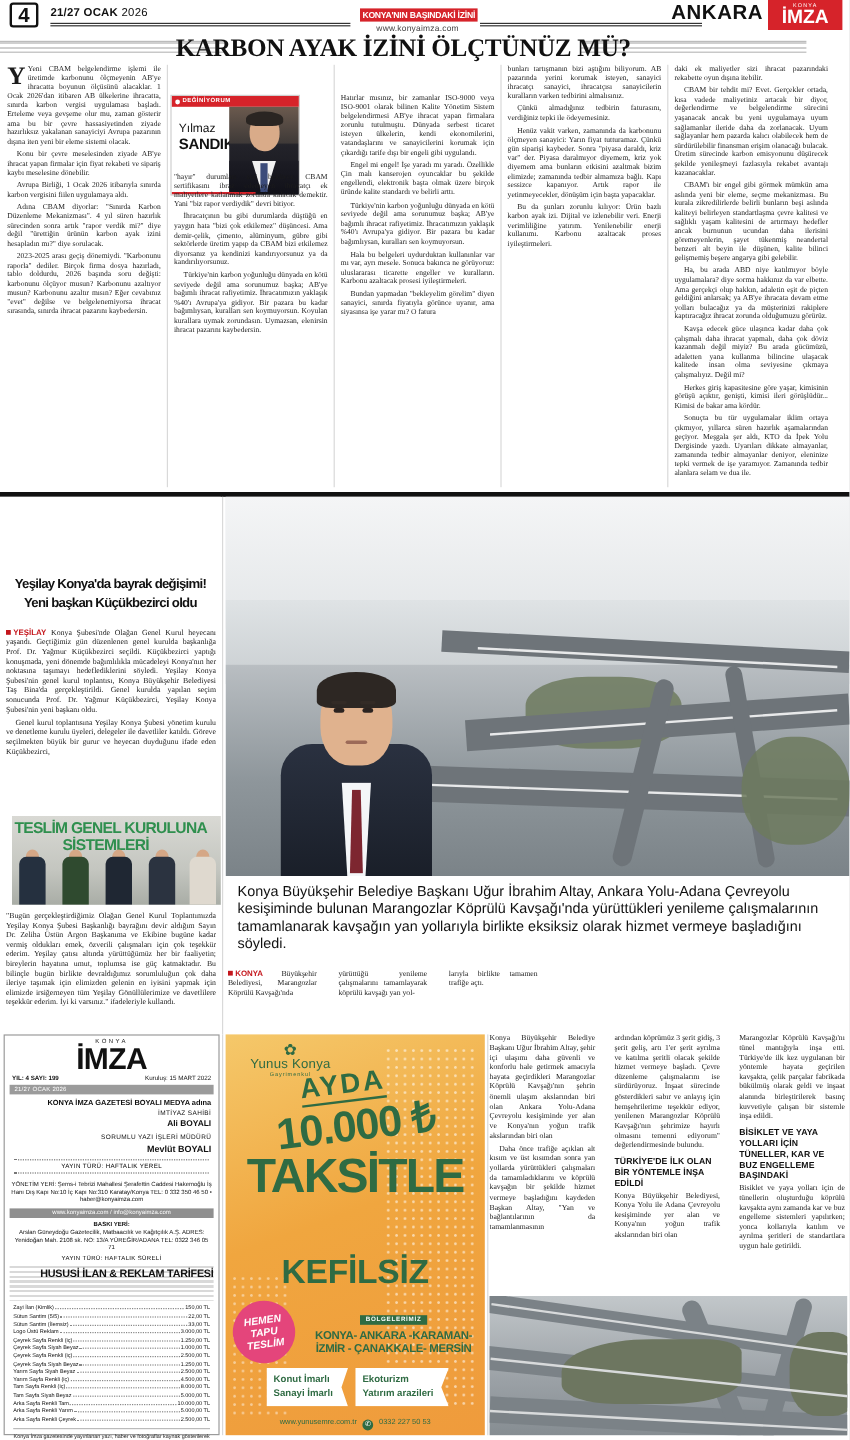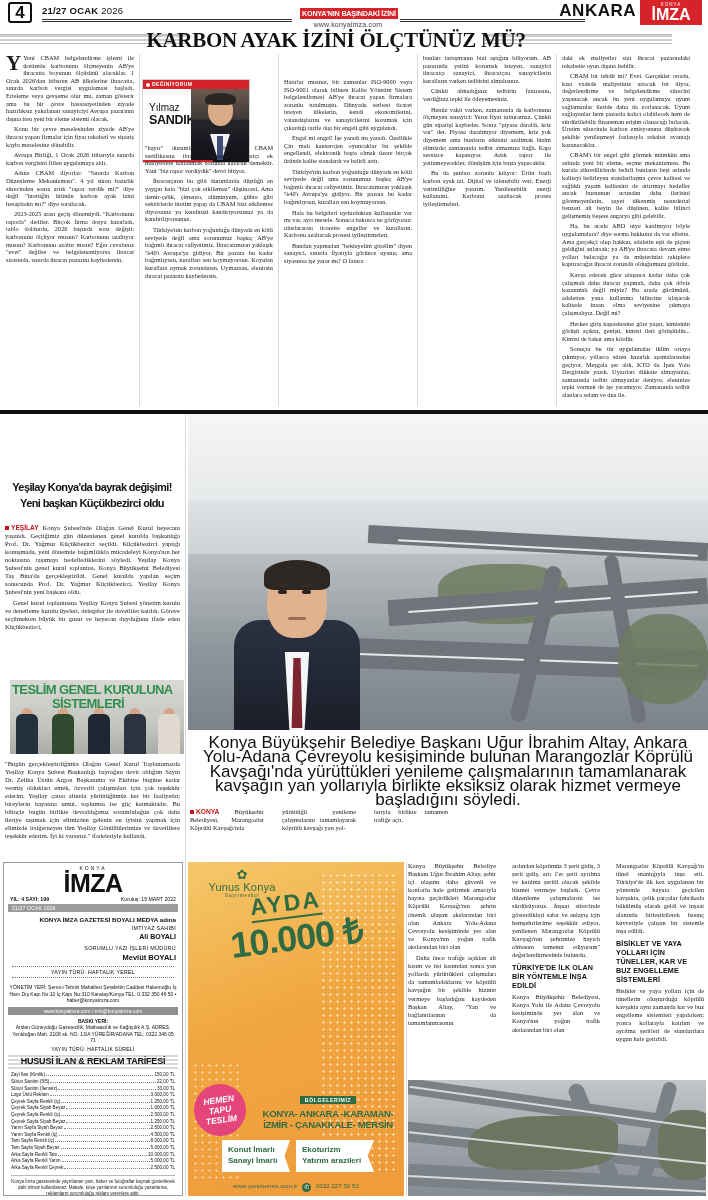--- a/index.html
+++ b/index.html
@@ -236,22 +236,22 @@
   .mayor .eyeL{ left:44px; } .mayor .eyeR{ left:68px; }
   .mayor .brL,.mayor .brR{ position:absolute; bottom:143px; width:13px;
     height:3px; background:#332b26; border-radius:2px; }
   .mayor .brL{ left:42px; } .mayor .brR{ left:66px; }
   .mayor .mouth{ position:absolute; left:54px; bottom:110px; width:18px;
     height:3px; background:#9c6a58; border-radius:2px; }
 
   
   .mpcap{
     position:absolute; left:188px; top:732px; width:520px; height:74px;
-    padding:4px 10px 0; text-align:center;
-    font-family:"Liberation Sans", sans-serif; font-size:17px;
+    padding:4px 10px 0; text-align:left;
+    font-family:"Liberation Sans", sans-serif; font-size:12px;
     line-height:14.3px; color:#111;
   }
 
   
   .lowcols{ position:absolute; left:190px; top:808px; width:518px; height:52px; }
   .lowcol{ position:absolute; top:0; width:74px; font-size:6.4px;
     line-height:7.8px; text-align:justify; color:#1b1b1b; }
   .lowcol .lede{ font-family:"Liberation Sans", sans-serif;
     font-weight:bold; color:#c4161c; font-size:6.6px; }
   .lowcol .sq{ display:inline-block; width:4px; height:4px;
@@ -286,23 +286,23 @@
   .mast .addr{ text-align:center; font-family:"Liberation Sans", sans-serif;
     font-size:5px; line-height:6.6px; padding:2px 5px 0; color:#111; }
   .mast .web{ margin:3px 4px 0; background:#8f8f8f; color:#fff;
     font-family:"Liberation Sans", sans-serif; font-size:5px;
     text-align:center; padding:1px; }
   .mast .press{ text-align:center; font-family:"Liberation Sans", sans-serif;
     font-size:5px; line-height:6.4px; padding:3px 5px 0; color:#111; }
   .mast .press b{ font-weight:bold; }
   .mast .ptype{ text-align:center; font-family:"Liberation Sans", sans-serif;
     font-size:5px; padding-top:3px; letter-spacing:.3px; }
-  .mast .tarife{ margin:3px 4px 0; height:14px;
+  .mast .tarife{ margin:3px 4px 0; height:29px;
     background:repeating-linear-gradient(to bottom,#d9d9d9 0 2px,#fff 2px 4px);
-    text-align:center; font-family:"Liberation Sans", sans-serif;
+    text-align:right; font-family:"Liberation Sans", sans-serif;
     font-weight:bold; font-size:9px; line-height:13px; color:#111;
     letter-spacing:-.2px; }
   .mast .rates{ padding:3px 7px 0; }
   .mast .rate{ display:flex; align-items:baseline;
     font-family:"Liberation Sans", sans-serif; font-size:4.6px;
     line-height:6.6px; color:#111; }
   .mast .rate .nm{ white-space:nowrap; }
   .mast .rate .ln{ flex:1; border-bottom:1px dotted #888; margin:0 1px 1px; }
   .mast .rate .vl{ white-space:nowrap; }
   .mast .legal{ margin:4px 7px 0; border-top:1px solid #bbb; padding-top:3px;
@@ -678,20 +678,22 @@
   <div class="ad">
     <div class="dotsR"></div>
     <div class="dotsL"></div>
     <div class="brand">
       <div class="leaf">✿</div>
       <span class="bn">Yunus Konya</span>
       <span class="bs">Gayrimenkul</span>
     </div>
     <div class="l1">AYDA</div>
     <div class="l2">10.000 ₺</div>
+    <div class="l3">TAKSİTLE</div>
+    <div class="l5">KEFİLSİZ</div>
     <div class="badge">HEMEN TAPU TESLİM</div>
     <div class="regions">
       <span class="rl">BÖLGELERİMİZ</span>
       <div class="rt">KONYA- ANKARA -KARAMAN- İZMİR - ÇANAKKALE- MERSİN</div>
     </div>
     <div class="tag1">
       <span>Konut İmarlı</span><br>
       <span>Sanayi İmarlı</span>
     </div>
     <div class="tag2">
@@ -710,21 +712,21 @@
       <p class="first">Konya Büyükşehir Belediye Başkanı Uğur İbrahim Altay, şehir içi ulaşımı daha güvenli ve konforlu hale getirmek amacıyla hayata geçirdikleri Marangozlar Köprülü Kavşağı'nın şehrin önemli ulaşım akslarından biri olan Ankara Yolu-Adana Çevreyolu kesişiminde yer alan ve Konya'nın yoğun trafik akslarından biri olan</p>
       <p>Daha önce trafiğe açıklan alt kısım ve üst kısımdan sonra yan yollarda yürüttükleri çalışmaları da tamamladıklarını ve köprülü kavşağın bir şekilde hizmet vermeye başladığını kaydeden Başkan Altay, "Yan ve bağlantılarının da tamamlanmasının</p>
     </div>
     <div class="rbcol" style="left:104px">
       <p class="first">ardından köprümüz 3 şerit gidiş, 3 şerit geliş, artı 1'er şerit ayrılma ve katılma şeritli olacak şekilde hizmet vermeye başladı. Çevre düzenleme çalışmalarını ise sürdürüyoruz. İnşaat sürecinde gösterdikleri sabır ve anlayış için hemşehrilerime teşekkür ediyor, yenilenen Marangozlar Köprülü Kavşağı'nın şehrimize hayırlı olmasını temenni ediyorum" değerlendirmesinde bulundu.</p>
       <h4>TÜRKİYE'DE İLK OLAN BİR YÖNTEMLE İNŞA EDİLDİ</h4>
       <p class="first">Konya Büyükşehir Belediyesi, Konya Yolu ile Adana Çevreyolu kesişiminde yer alan ve Konya'nın yoğun trafik akslarından biri olan</p>
     </div>
     <div class="rbcol" style="left:208px">
       <p class="first">Marangozlar Köprülü Kavşağı'nı tünel mantığıyla inşa etti. Türkiye'de ilk kez uygulanan bir yöntemle hayata geçirilen kavşakta, çelik parçalar fabrikada bükülmüş olarak geldi ve inşaat alanında birleştirilerek basınç kuvvetiyle çalışan bir sistemle inşa edildi.</p>
-      <h4>BİSİKLET VE YAYA YOLLARI İÇİN TÜNELLER, KAR VE BUZ ENGELLEME SİSTEMLERİ</h4>
+      <h4>BİSİKLET VE YAYA YOLLARI İÇİN TÜNELLER, KAR VE BUZ ENGELLEME BAŞINDAKİ</h4>
       <p class="first">Bisiklet ve yaya yolları için de tünellerin oluşturduğu köprülü kavşakta aynı zamanda kar ve buz engelleme sistemleri yapılırken; yonca kollarıyla katılım ve ayrılma şeritleri de standartlara uygun hale getirildi.</p>
     </div>
 
     <div class="photo">
       <div class="rd" style="left:-10px;top:20px;width:330px;height:16px;transform:rotate(8deg);"></div>
       <div class="rd" style="left:-10px;top:58px;width:330px;height:20px;transform:rotate(6deg);"></div>
       <div class="rd" style="left:0px;top:92px;width:320px;height:22px;transform:rotate(3deg);"></div>
       <div class="rd" style="left:180px;top:0px;width:16px;height:120px;transform:rotate(-22deg);border-radius:8px;"></div>
       <div class="rd" style="left:240px;top:0px;width:14px;height:120px;transform:rotate(16deg);border-radius:8px;"></div>
       <div class="gr" style="left:60px;top:36px;width:150px;height:54px;border-radius:50% 20% 40% 30%;"></div>

